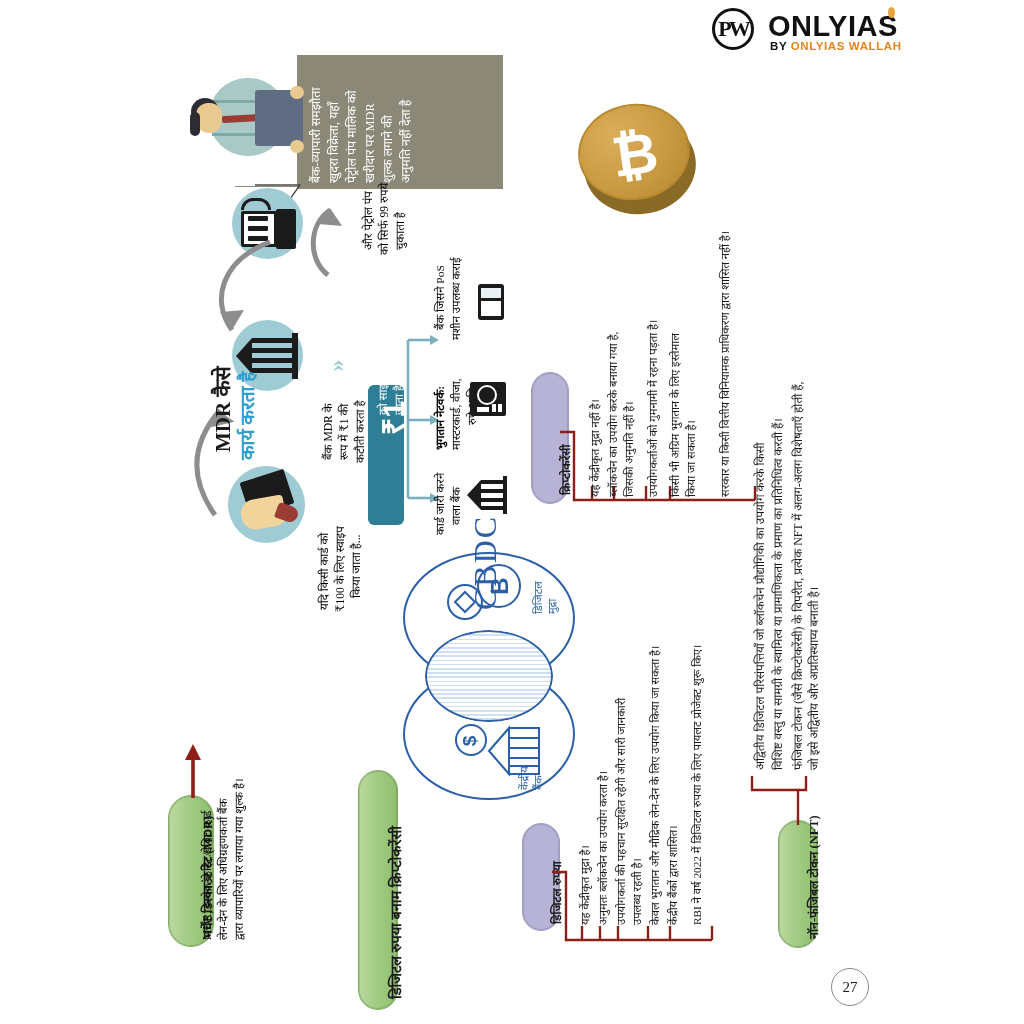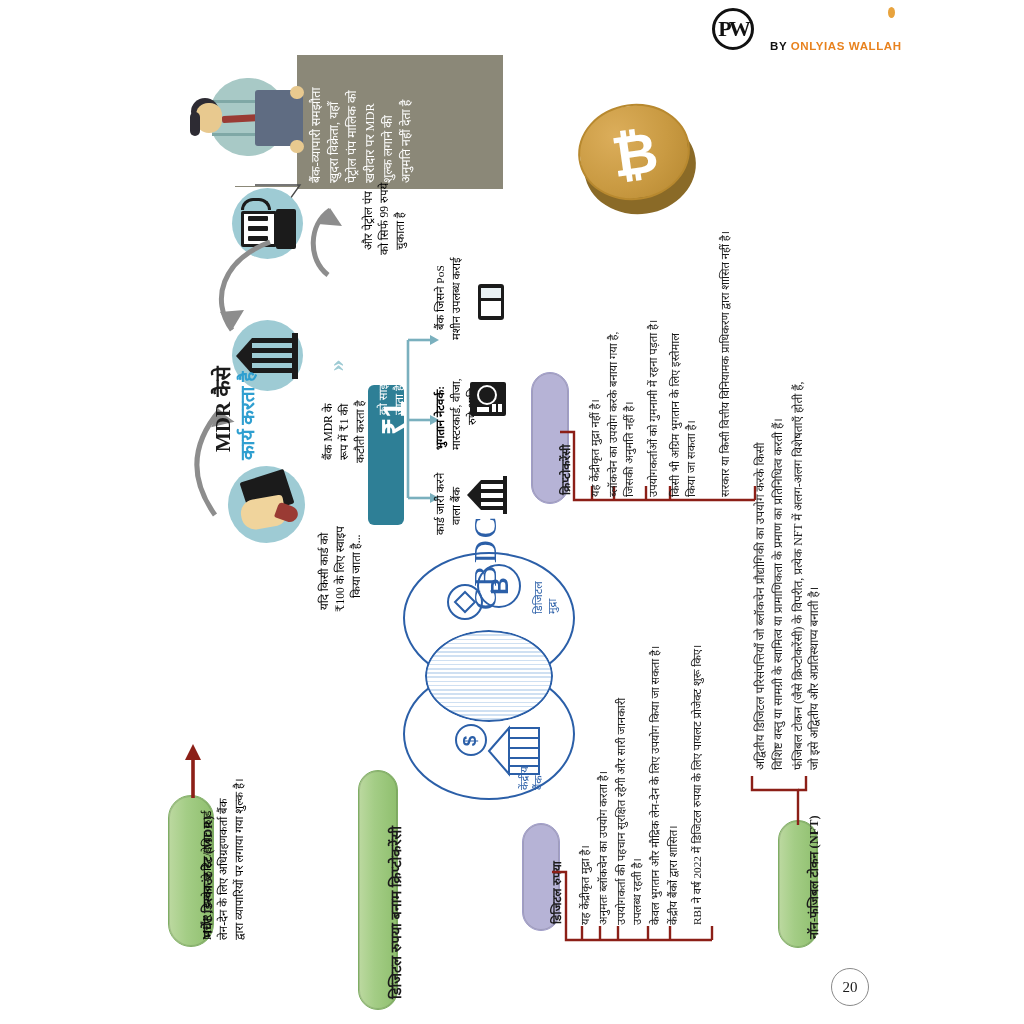--- a/index.html
+++ b/index.html
@@ -203,20 +203,21 @@
     font-family: "Liberation Serif", serif;
   }
 </style>
 </head>
 <body>
 
 <div id="page">
 
   <div id="logo">
     <div class="pw-badge">PW</div>
+    <div class="onlyias-word">ONLYIAS</div>
     <div class="onlyias-dot"></div>
     <div class="onlyias-sub"><span class="sub-by">BY </span><span class="sub-pw">ONLYIAS WALLAH</span></div>
   </div>
 
   <div id="grey-box">
     <div class="rot-block" style="left:10px; top:128px; width:120px;">
       <div>बैंक-व्यापारी समझौता</div>
     </div>
     <div class="rot-block" style="left:28px; top:128px; width:120px;">
       <div>खुदरा विक्रेता, यहाँ</div>
@@ -453,15 +454,15 @@
   </div>
   <svg style="position:absolute;left:748px;top:690px;width:66px;height:140px;">
     <path d="M 50,135 L 50,100 L 4,100 L 4,86" stroke="#8c1f17" stroke-width="2.4" fill="none"></path>
     <path d="M 50,100 L 58,100 L 58,86" stroke="#8c1f17" stroke-width="2.4" fill="none"></path>
   </svg>
   <div class="rot bul-lg" style="left:752px; top:770px;">अद्वितीय डिजिटल परिसंपत्तियाँ जो ब्लॉकचेन प्रौद्योगिकी का उपयोग करके किसी</div>
   <div class="rot bul-lg" style="left:770px; top:770px;">विशिष्ट वस्तु या सामग्री के स्वामित्व या प्रामाणिकता के प्रमाण का प्रतिनिधित्व करती हैं।</div>
   <div class="rot bul-lg" style="left:790px; top:770px;">फंजिबल टोकन (जैसे क्रिप्टोकरेंसी) के विपरीत, प्रत्येक NFT में अलग-अलग विशेषताएँ होती हैं,</div>
   <div class="rot bul-lg" style="left:806px; top:770px;">जो इसे अद्वितीय और अप्रतिस्थाप्य बनाती है।</div>
 
-  <div id="pageno">20</div>
+  <div id="pageno">27</div>
 
 </div>
 
 </body></html>

